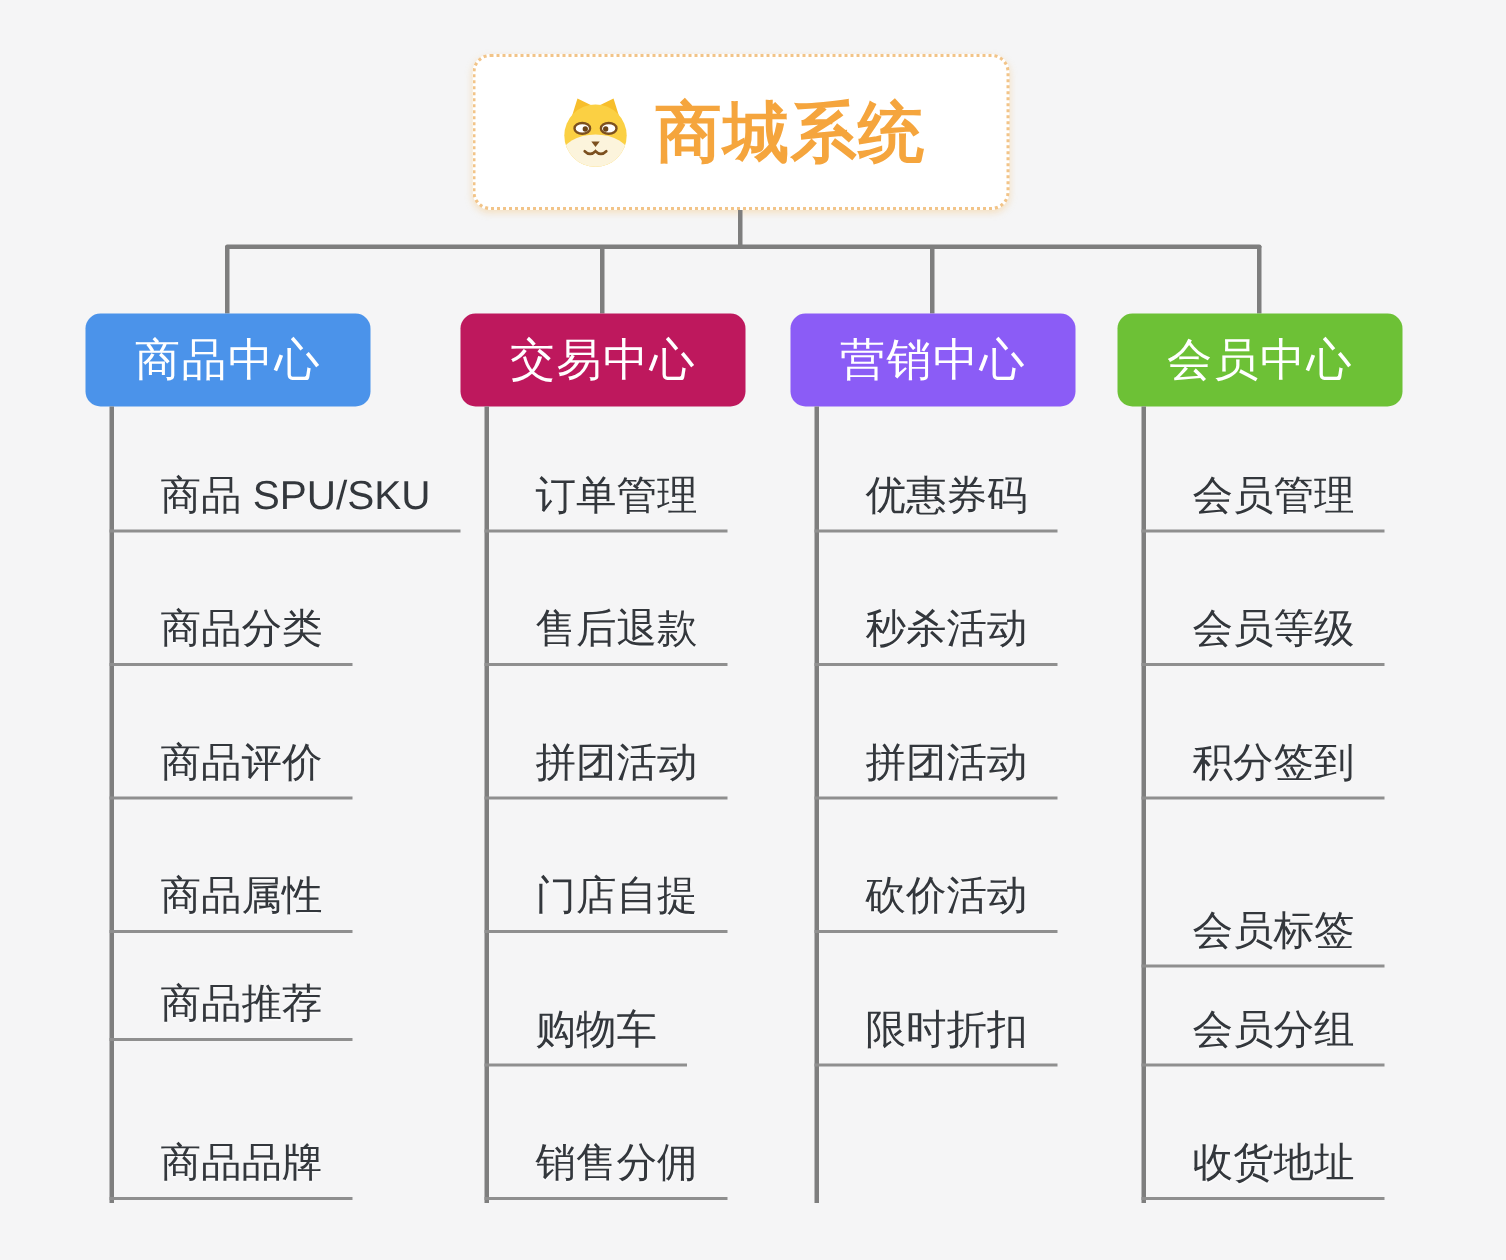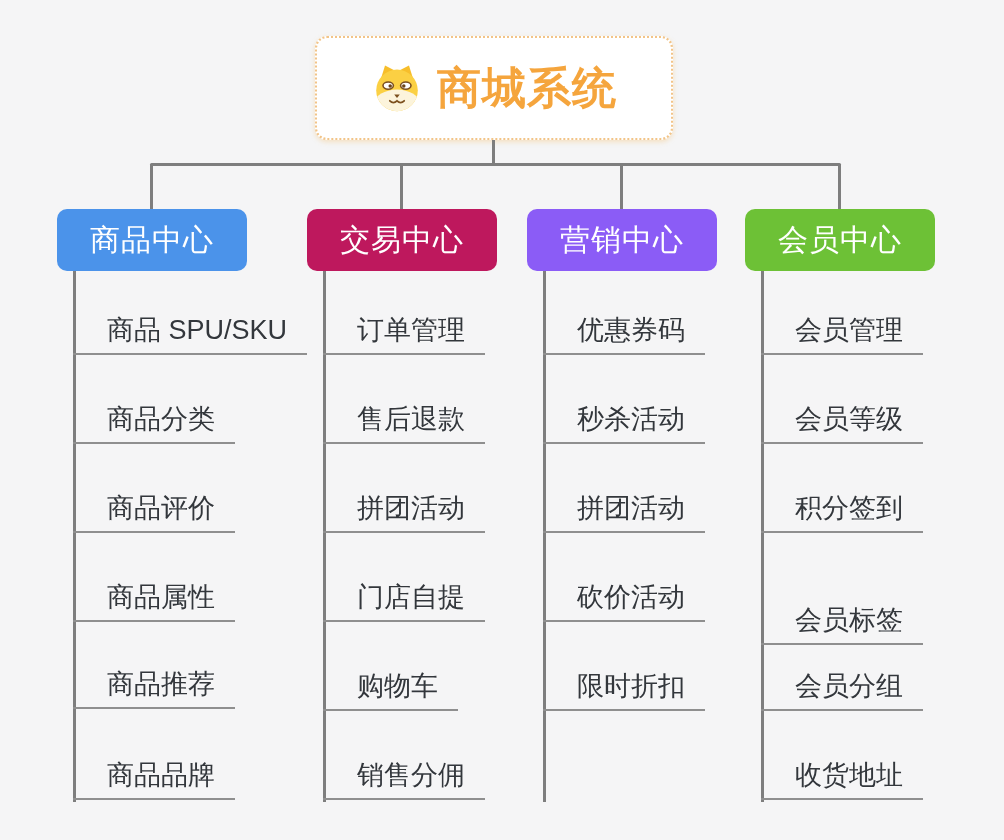--- a/index.html
+++ b/index.html
@@ -85,21 +85,21 @@
   <div id="branches">
       <div class="col">
         <div class="branch-box" style="background: rgb(75, 147, 234);">
           <span class="branch-label">商品中心</span>
         </div>
         <div class="vline"></div>
         <div class="item" style="top: 313px;">商品 SPU/SKU</div>
         <div class="item" style="top: 402px;">商品分类</div>
         <div class="item" style="top: 491px;">商品评价</div>
         <div class="item" style="top: 580px;">商品属性</div>
-        <div class="item" style="top: 667px;">商品推荐</div>
+        <div class="item" style="top: 652px;">商品推荐</div>
         <div class="item" style="top: 758px;">商品品牌</div>
       </div>
       <div class="col">
         <div class="branch-box" style="background: #be185d;">
           <span class="branch-label">交易中心</span>
         </div>
         <div class="vline"></div>
         <div class="item" style="top: 313px;">订单管理</div>
         <div class="item" style="top: 402px;">售后退款</div>
         <div class="item" style="top: 491px;">拼团活动</div>

